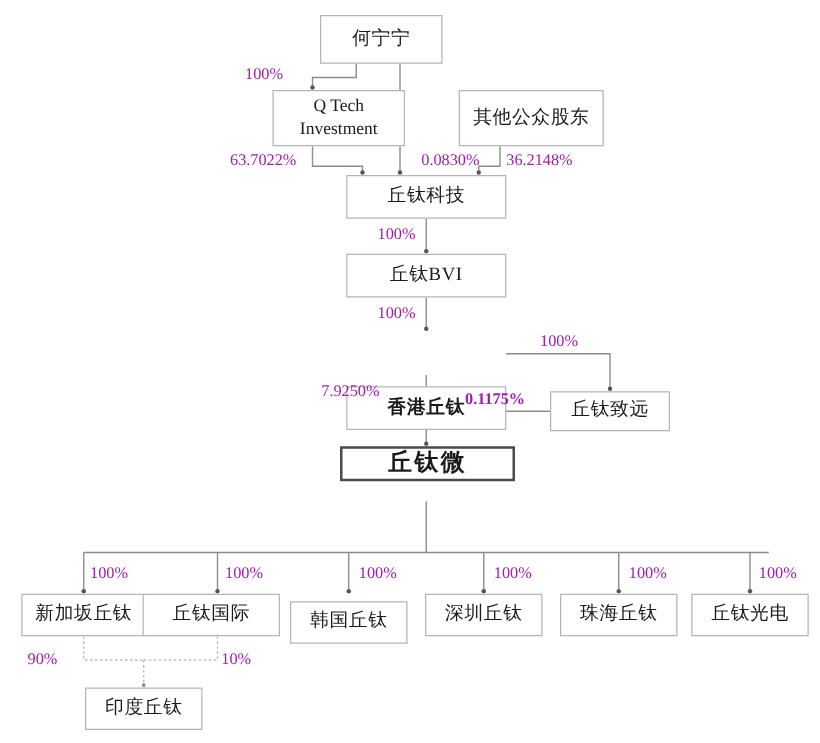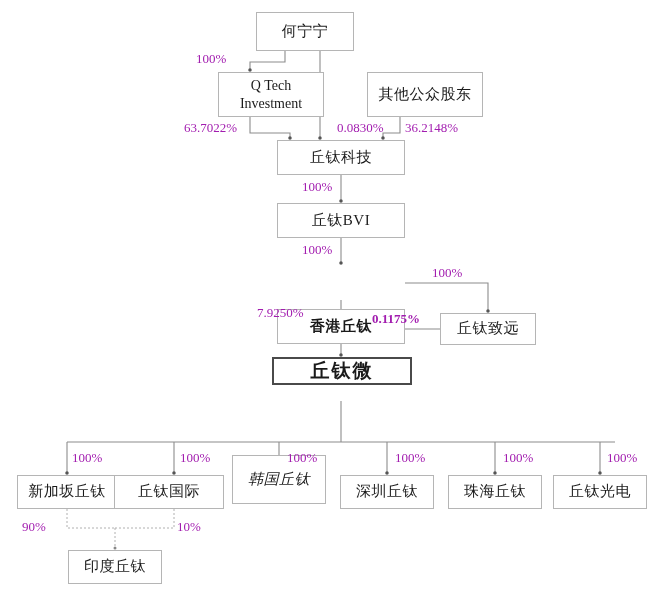--- a/index.html
+++ b/index.html
@@ -134,21 +134,21 @@
   <div class="node cjk emphasis" style="left:277px;top:265px;width:128px;height:35px;margin-top:44px;">香港丘钛</div>
 
   <div class="node cjk" style="left:440px;top:313px;width:96px;height:32px;">丘钛致远</div>
 
   <div class="node primary" style="left:272px;top:357px;width:140px;height:28px;">丘钛微</div>
 
   <div class="node cjk" style="left:17px;top:475px;width:100px;height:34px;">新加坂丘钛</div>
 
   <div class="node cjk" style="left:114px;top:475px;width:110px;height:34px;">丘钛国际</div>
 
-  <div class="node cjk" style="left:232px;top:455px;width:94px;height:49px;font-style:italic;">韩国丘钛</div>
+  <div class="node cjk" style="left:232px;top:481px;width:94px;height:34px;">韩国丘钛</div>
 
   <div class="node cjk" style="left:340px;top:475px;width:94px;height:34px;">深圳丘钛</div>
 
   <div class="node cjk" style="left:448px;top:475px;width:94px;height:34px;">珠海丘钛</div>
 
   <div class="node cjk" style="left:553px;top:475px;width:94px;height:34px;">丘钛光电</div>
 
   <div class="node cjk" style="left:68px;top:550px;width:94px;height:34px;">印度丘钛</div>
 
   <div class="edge-label" style="left:196px;top:51px;">100%</div>

